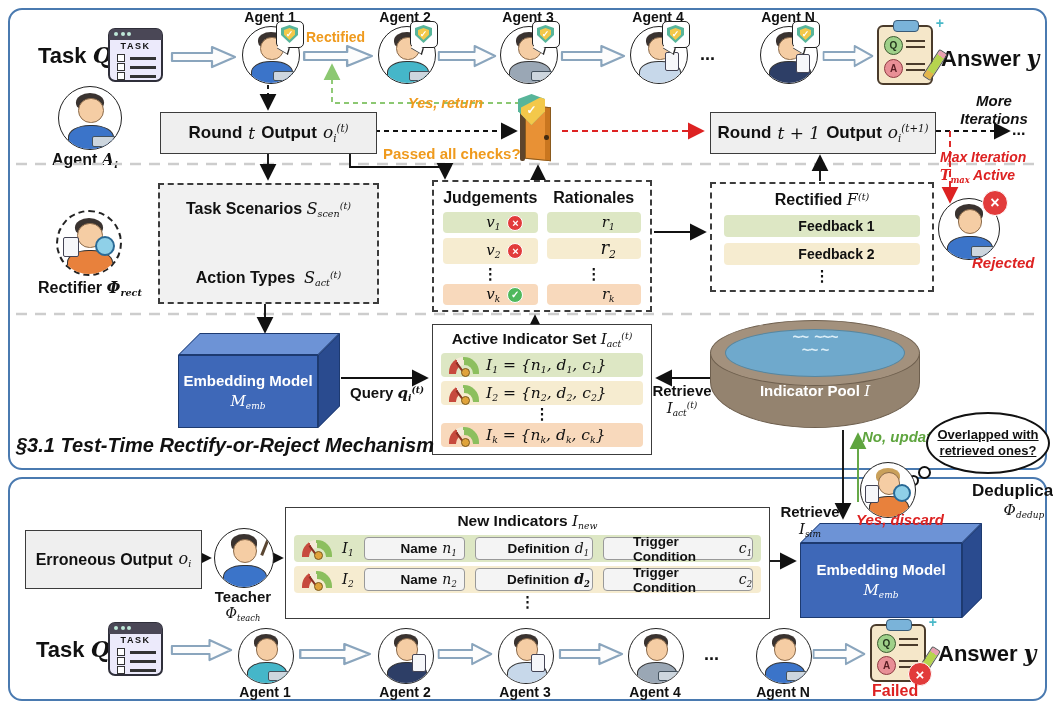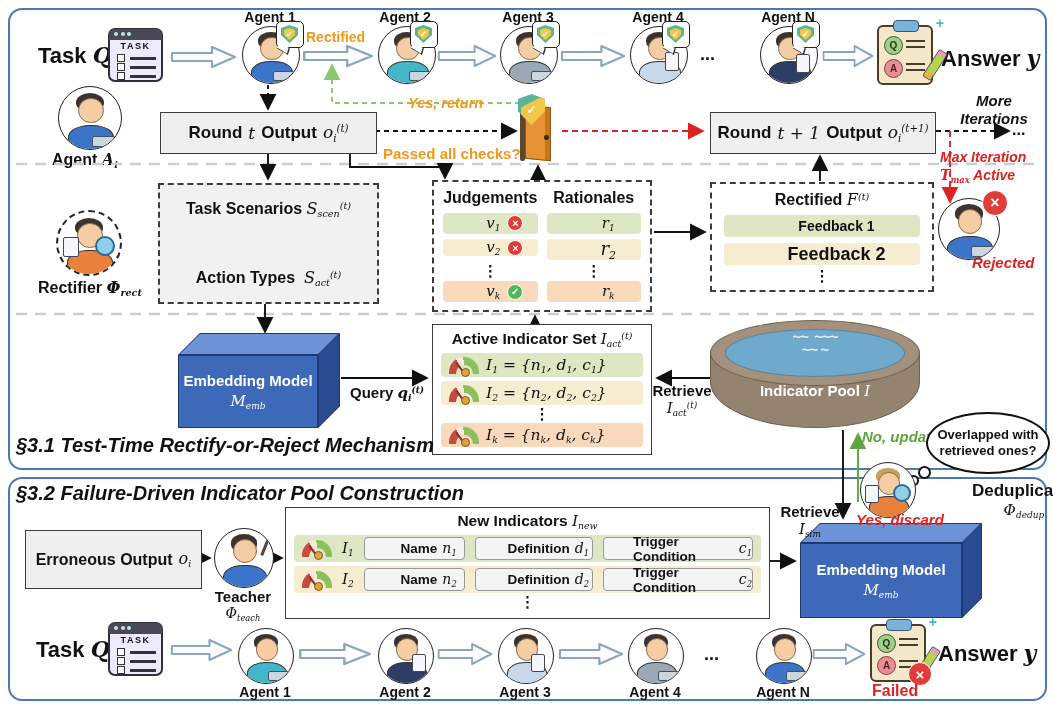--- a/index.html
+++ b/index.html
@@ -323,42 +323,42 @@
   <div class="dashbox" style="left:432px;top:180px;width:220px;height:132px;padding:7px 9px;box-sizing:border-box;display:grid;grid-template-columns:1fr 1fr;column-gap:9px;row-gap:5px;z-index:4;">
     <div class="lbl" style="font-size:16px;text-align:center;">Judgements</div>
     <div class="lbl" style="font-size:16px;text-align:center;">Rationales</div>
     <div class="pill bg-g" style="height:21px;">
         <span class="math" style="font-size:15px;">v<sub>1</sub></span>
         <span class="badge-x" style="width:16px;height:16px;font-size:11px;">×</span>
       </div>
     <div class="pill bg-g" style="height:21px;">
         <span class="math" style="font-size:15px;">r<sub>1</sub></span>
       </div>
-    <div class="pill bg-c" style="height:17px;">
+    <div class="pill bg-c" style="height:26px;">
         <span class="math" style="font-size:15px;">v<sub>2</sub></span>
         <span class="badge-x" style="width:16px;height:16px;font-size:11px;">×</span>
       </div>
     <div class="pill bg-c" style="height:21px;">
         <span class="math" style="font-size:18px;">r<sub>2</sub></span>
       </div>
     <div class="vdots">⋮</div>
     <div class="vdots">⋮</div>
     <div class="pill bg-p" style="height:21px;">
         <span class="math" style="font-size:15px;">v<sub>k</sub></span>
         <span class="badge-ok" style="width:16px;height:16px;font-size:10px;">✓</span>
       </div>
     <div class="pill bg-p" style="height:21px;">
         <span class="math" style="font-size:15px;">r<sub>k</sub></span>
       </div>
   </div>
 
   <div class="dashbox" style="left:710px;top:182px;width:224px;height:110px;padding:6px 12px;box-sizing:border-box;display:flex;flex-direction:column;gap:6px;z-index:4;">
     <div class="nowrap" style="text-align:center;font-size:16px;"><span class="lbl">Rectified</span> <span class="math">F<sup>(t)</sup></span></div>
     <div class="pill bg-g lbl" style="height:22px;font-size:14px;">Feedback 1</div>
-    <div class="pill bg-c lbl" style="height:22px;font-size:18px;">Feedback 2</div>
+    <div class="pill bg-c lbl" style="height:22px;font-size:14px;">Feedback 2</div>
     <div class="vdots">⋮</div>
   </div>
 
   <div class="box3d" style="left:178px;top:333px;width:140px;height:95px;--d:22px;z-index:4;">
     <div class="b3-top"></div>
       <div class="b3-side"></div>
     <div class="b3-front">
       <span class="lbl" style="font-size:15px;">Embedding Model</span>
       <span class="math" style="font-size:15px;">M<sub>emb</sub></span>
     </div>
@@ -408,31 +408,30 @@
     <div class="pool-body"></div>
     <div class="pool-rim"></div>
     <div class="pool-water">~~&nbsp;&nbsp;~~~<br>~~&nbsp;~</div>
     <div class="abs nowrap" style="left:0;top:62px;width:100%;text-align:center;color:#fff;font-size:15px;">
       <span class="lbl">Indicator Pool</span> <span class="math">I</span>
     </div>
   </div>
 
   <div class="abs lbl grn it nowrap" style="left:862px;top:428px;font-size:15px;z-index:5;">No, update</div>
 
-  <div class="cloud" style="left:926px;top:412px;width:120px;height:58px;z-index:6;">
+  <div class="cloud" style="left:926px;top:412px;width:120px;height:58px;z-index:6;text-decoration:underline;">
     <div>Overlapped with</div>
       <div>retrieved ones?</div>
   </div>
   <div class="tdot" style="left:918px;top:466px;width:9px;height:9px;z-index:6;"></div>
   <div class="tdot" style="left:908px;top:475px;width:7px;height:7px;z-index:6;"></div>
   <div class="tdot" style="left:899px;top:482px;width:5px;height:5px;z-index:6;"></div>
 
   <div class="abs secttl" style="left:16px;top:434px;z-index:4;">§3.1 Test-Time Rectify-or-Reject Mechanism</div>
 
-  <div class="abs secttl" style="left:16px;top:482px;z-index:4;">§3.2 Failure-Driven Indicator Pool Construction</div>
 
   <div class="avatar av-orange" style="left:860px;top:462px;width:54px;height:54px;z-index:7;">
       <div class="hair" style="background:#c9a05a;"></div>
       <div class="face"></div>
       <div class="bod"></div>
       <div class="doc"></div>
       <div class="lens"></div>
     </div>
   <div class="abs nowrap" style="left:926px;top:481px;z-index:6;margin-left:46px;">
     <div class="lbl" style="font-size:17px;">Deduplicator</div>
@@ -491,21 +490,21 @@
           <span class="needle"></span>
           <span class="knob"></span>
         </span>
       <span class="math" style="font-size:15px;">I<sub>2</sub></span>
       <span class="pill" style="background:#f4f4f4;border:1px solid #999;height:21px;flex:1;gap:5px;">
           <span class="lbl" style="font-size:13.5px;">Name</span>
           <span class="math" style="font-size:14px;">n<sub>2</sub></span>
         </span>
       <span class="pill" style="background:#f4f4f4;border:1px solid #999;height:21px;flex:1.25;gap:5px;">
           <span class="lbl" style="font-size:13.5px;">Definition</span>
-          <span class="math" style="font-size:14px;">d<sub>2</sub></span>
+          <span class="math" style="font-size:14px;font-weight:bold;">d<sub>2</sub></span>
         </span>
       <span class="pill" style="background:#f4f4f4;border:1px solid #999;height:21px;flex:1.7;gap:3px;">
           <span class="lbl" style="font-size:13.5px;">Trigger Condition</span>
           <span class="math" style="font-size:14px;">c<sub>2</sub></span>
         </span>
     </div>
     <div class="vdots">⋮</div>
   </div>
 
   <div class="box3d" style="left:800px;top:523px;width:162px;height:95px;--d:20px;z-index:5;">

